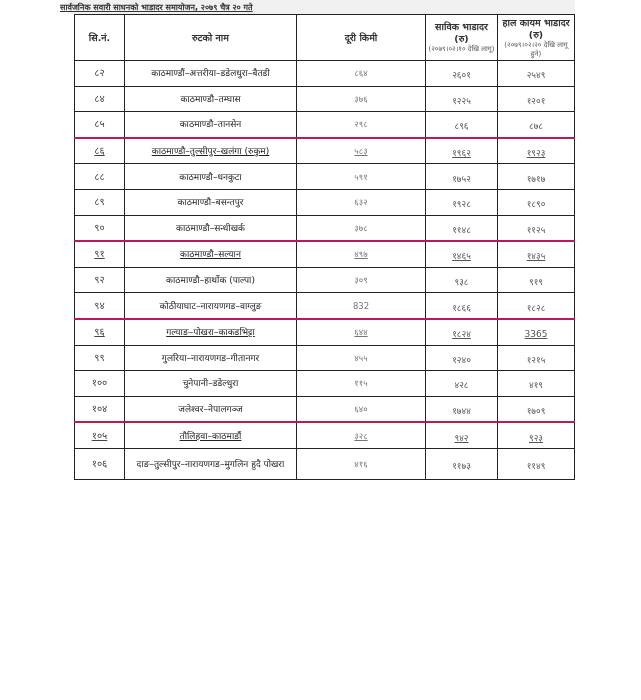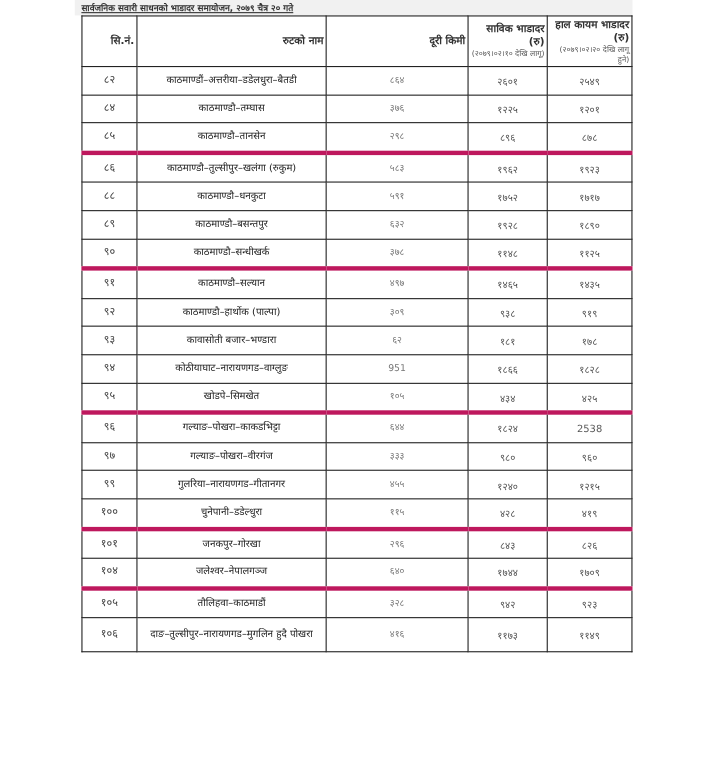--- a/index.html
+++ b/index.html
@@ -1,34 +1,34 @@
 <!DOCTYPE html>
 <html><head>
 <meta charset="utf-8">
 <style>
   html, body { margin: 0; padding: 0; background: #ffffff; }
   body { width: 641px; height: 700px; position: relative; overflow: hidden;
          font-family: "DejaVu Sans", sans-serif; color: #222; }
   .title-bar { position: absolute; left: 68px; top: 0; width: 507px; height: 14px;
                background: #f1f1f1; }
-  .title { position: absolute; left: 74px; top: 1px; font-size: 8px; font-weight: bold;
+  .title { position: absolute; left: 60px; top: 1px; font-size: 8px; font-weight: bold;
            color: #333; text-decoration: underline; white-space: nowrap; }
   table { position: absolute; left: 74px; top: 14px; width: 500px;
           border-collapse: collapse; table-layout: fixed; }
   col.c1 { width: 50px; } col.c2 { width: 172px; } col.c3 { width: 129px; }
   col.c4 { width: 72px; } col.c5 { width: 77px; }
   th, td { border: 1px solid #222; text-align: center; padding: 0 2px; }
-  th { height: 45px; font-size: 9.5px; font-weight: bold; color: #333; line-height: 12px; text-align: right; }
+  th { height: 45px; font-size: 9.5px; font-weight: bold; color: #333; line-height: 12px; }
   th .sub { display: block; font-size: 7px; font-weight: normal; color: #555; line-height: 9px; }
   td { height: 20.6px; font-size: 9px; line-height: 10px; }
   td.sn { color: #444; font-size: 10px; margin-left: 16px; }
   td.name { color: #222; font-size: 9px; }
   td.dist { color: #777; font-size: 8.5px; }
   td.num { color: #555; font-size: 9px; padding-top: 4px; }
-  tr.thick td { border-top: 4px solid #be185d; }
+  tr.thick td { border-top: 2px solid #be185d; text-decoration: underline; }
   tr.tall td { height: 26px; }
 </style>
 </head>
 <body>
 
 <div class="title-bar"></div>
 <div class="title">सार्वजनिक सवारी साधनको भाडादर समायोजन, २०७९ चैत्र २० गते</div>
 
 <table>
   <colgroup>
@@ -105,74 +105,46 @@
         <td class="num">१४३५</td>
       </tr>
       <tr>
         <td class="sn">९२</td>
         <td class="name">काठमाण्डौ–हार्थोक (पाल्पा)</td>
         <td class="dist">३०९</td>
         <td class="num">९३८</td>
         <td class="num">९१९</td>
       </tr>
       <tr>
-        <td class="sn">९३</td>
-        <td class="name">कावासोती बजार–भण्डारा</td>
-        <td class="dist">६२</td>
-        <td class="num">१८१</td>
-        <td class="num">१७८</td>
-      </tr>
-      <tr>
         <td class="sn">९४</td>
         <td class="name">कोठीयाघाट–नारायणगड–वाग्लुङ</td>
-        <td class="dist">951</td>
+        <td class="dist">832</td>
         <td class="num">१८६६</td>
         <td class="num">१८२८</td>
-      </tr>
-      <tr>
-        <td class="sn">९५</td>
-        <td class="name">खोडपे–सिमखेत</td>
-        <td class="dist">१०५</td>
-        <td class="num">४३४</td>
-        <td class="num">४२५</td>
       </tr>
       <tr class="thick">
         <td class="sn">९६</td>
         <td class="name">गल्याङ–पोखरा–काकडभिट्टा</td>
         <td class="dist">६४४</td>
         <td class="num">१८२४</td>
-        <td class="num">2538</td>
-      </tr>
-      <tr>
-        <td class="sn">९७</td>
-        <td class="name">गल्याङ–पोखरा–वीरगंज</td>
-        <td class="dist">३३३</td>
-        <td class="num">९८०</td>
-        <td class="num">९६०</td>
+        <td class="num">3365</td>
       </tr>
       <tr>
         <td class="sn">९९</td>
         <td class="name">गुलरिया–नारायणगड–गीतानगर</td>
         <td class="dist">४५५</td>
         <td class="num">१२४०</td>
         <td class="num">१२१५</td>
       </tr>
       <tr>
         <td class="sn">१००</td>
         <td class="name">चुनेपानी–डडेल्धुरा</td>
         <td class="dist">११५</td>
         <td class="num">४२८</td>
         <td class="num">४१९</td>
-      </tr>
-      <tr class="thick">
-        <td class="sn">१०१</td>
-        <td class="name">जनकपुर–गोरखा</td>
-        <td class="dist">२९६</td>
-        <td class="num">८४३</td>
-        <td class="num">८२६</td>
       </tr>
       <tr>
         <td class="sn">१०४</td>
         <td class="name">जलेश्वर–नेपालगञ्ज</td>
         <td class="dist">६४०</td>
         <td class="num">१७४४</td>
         <td class="num">१७०९</td>
       </tr>
       <tr class="thick">
         <td class="sn">१०५</td>

